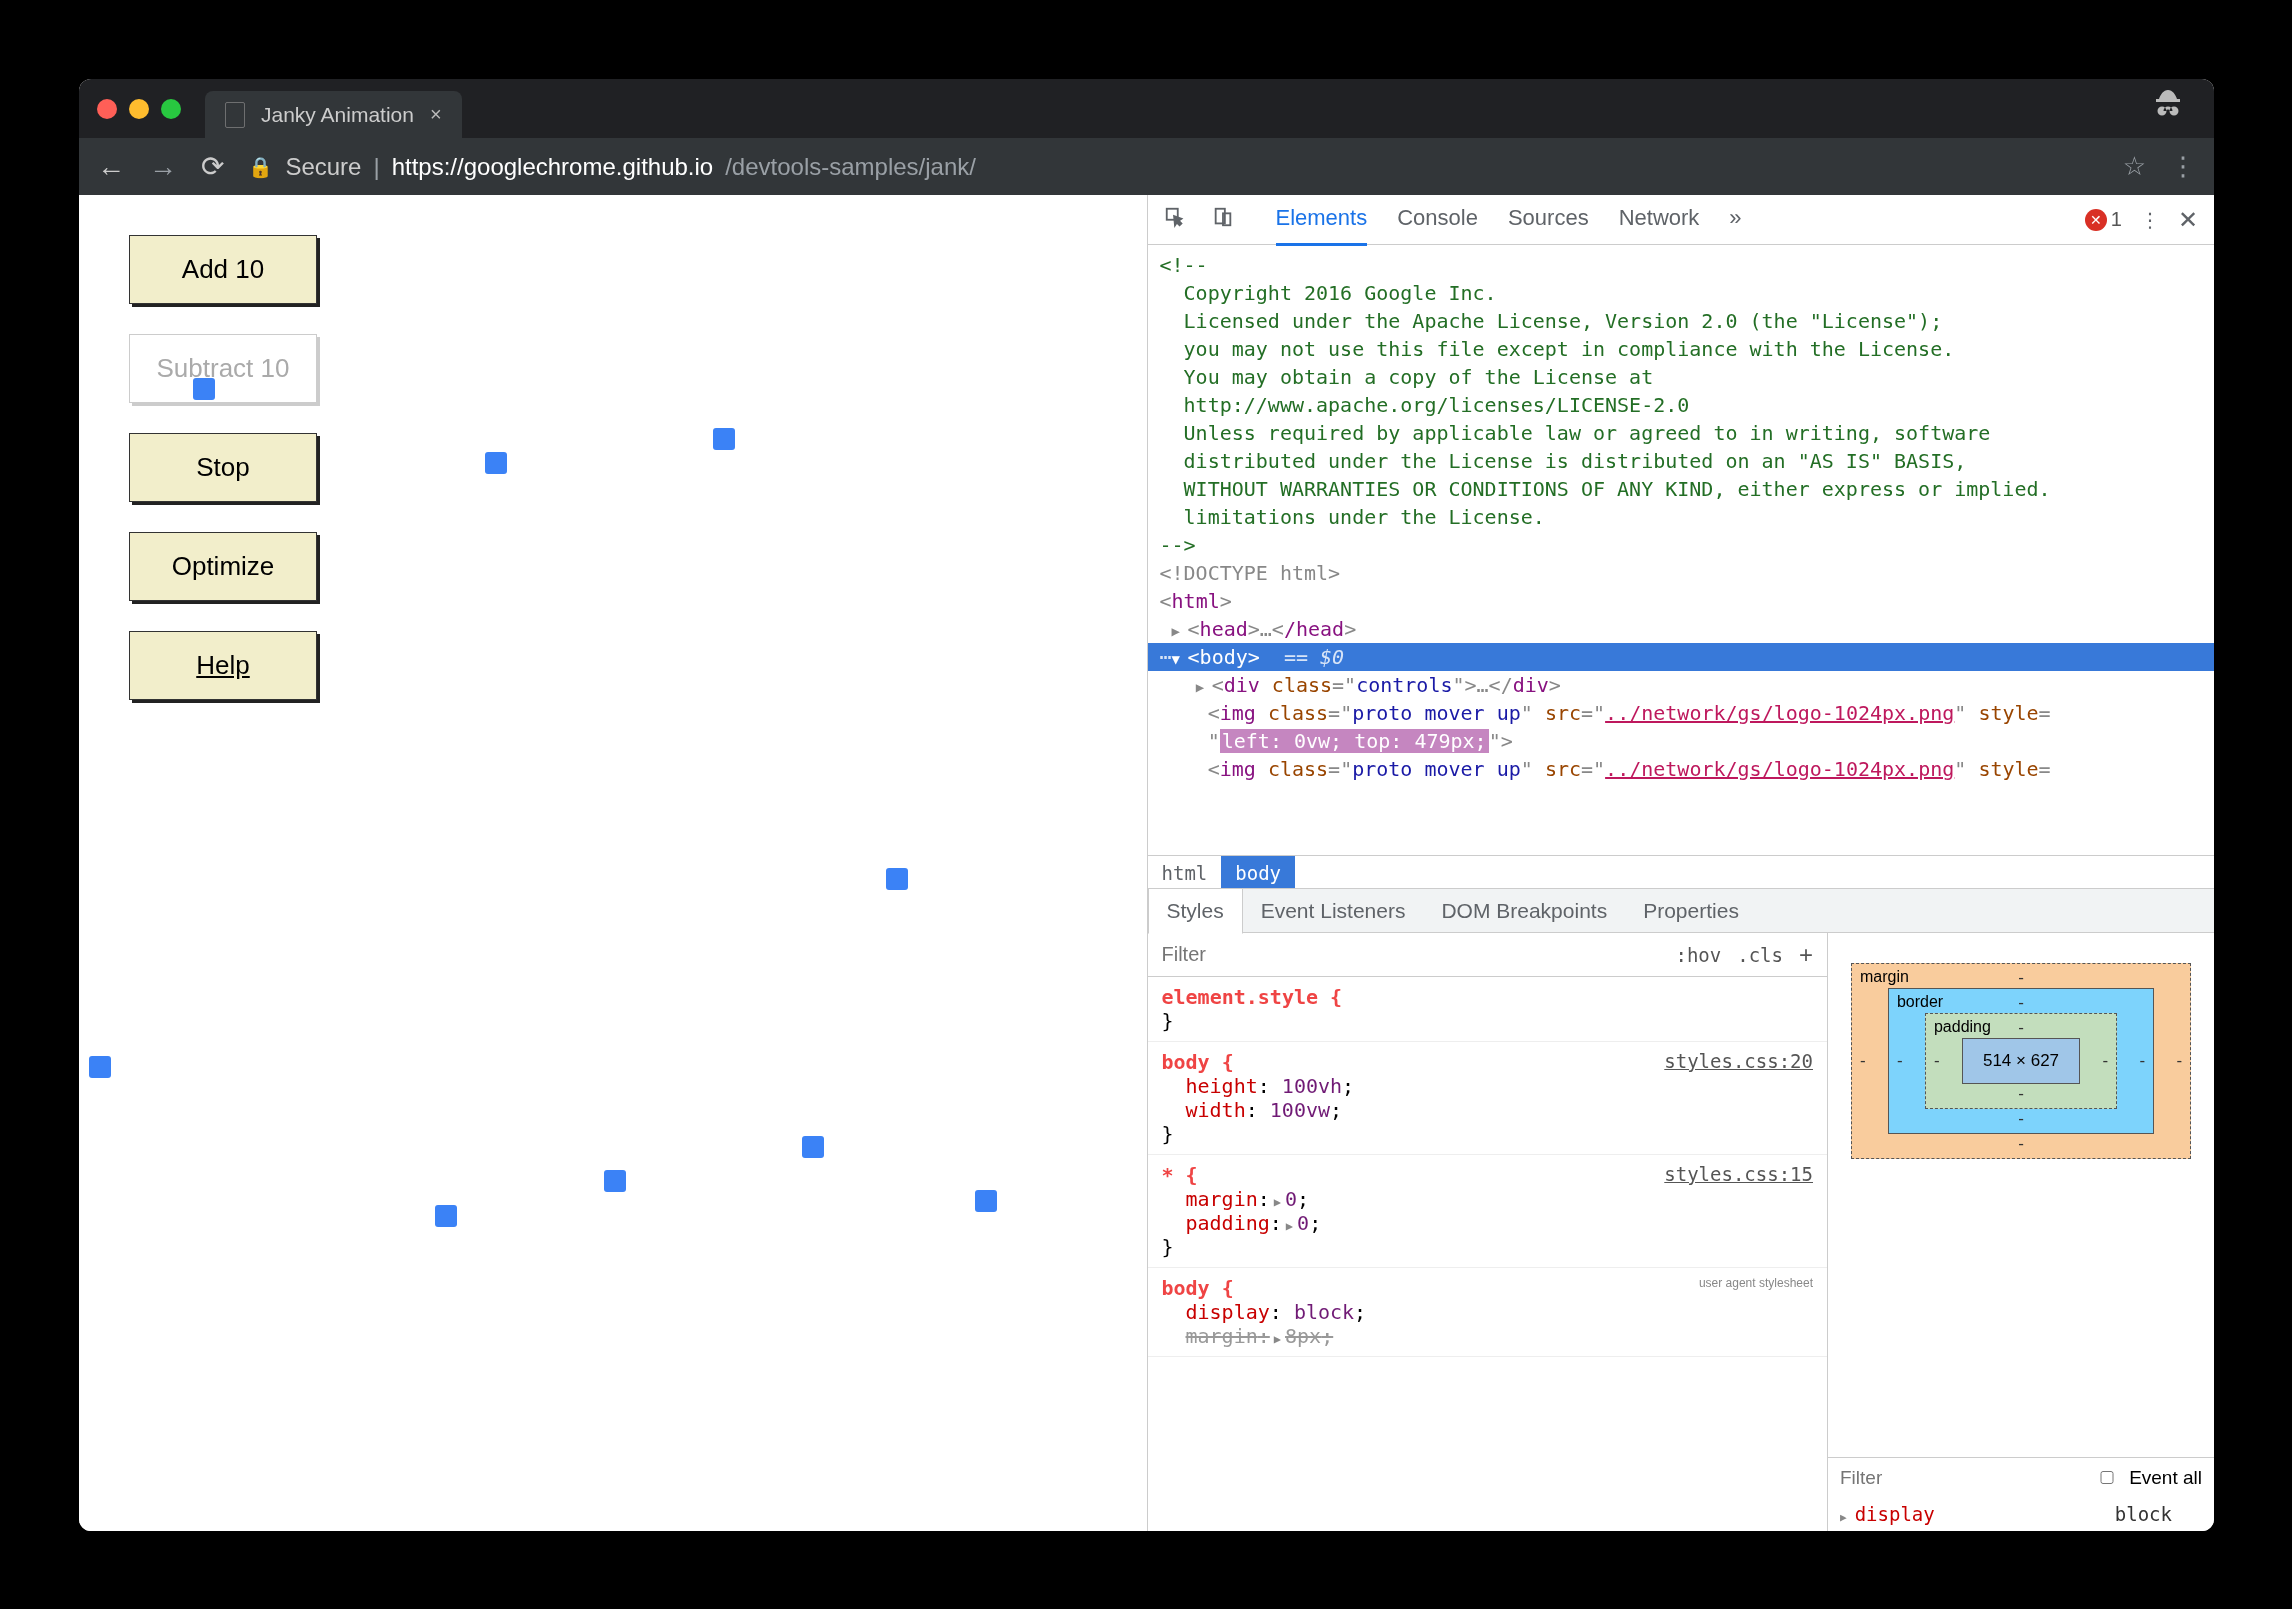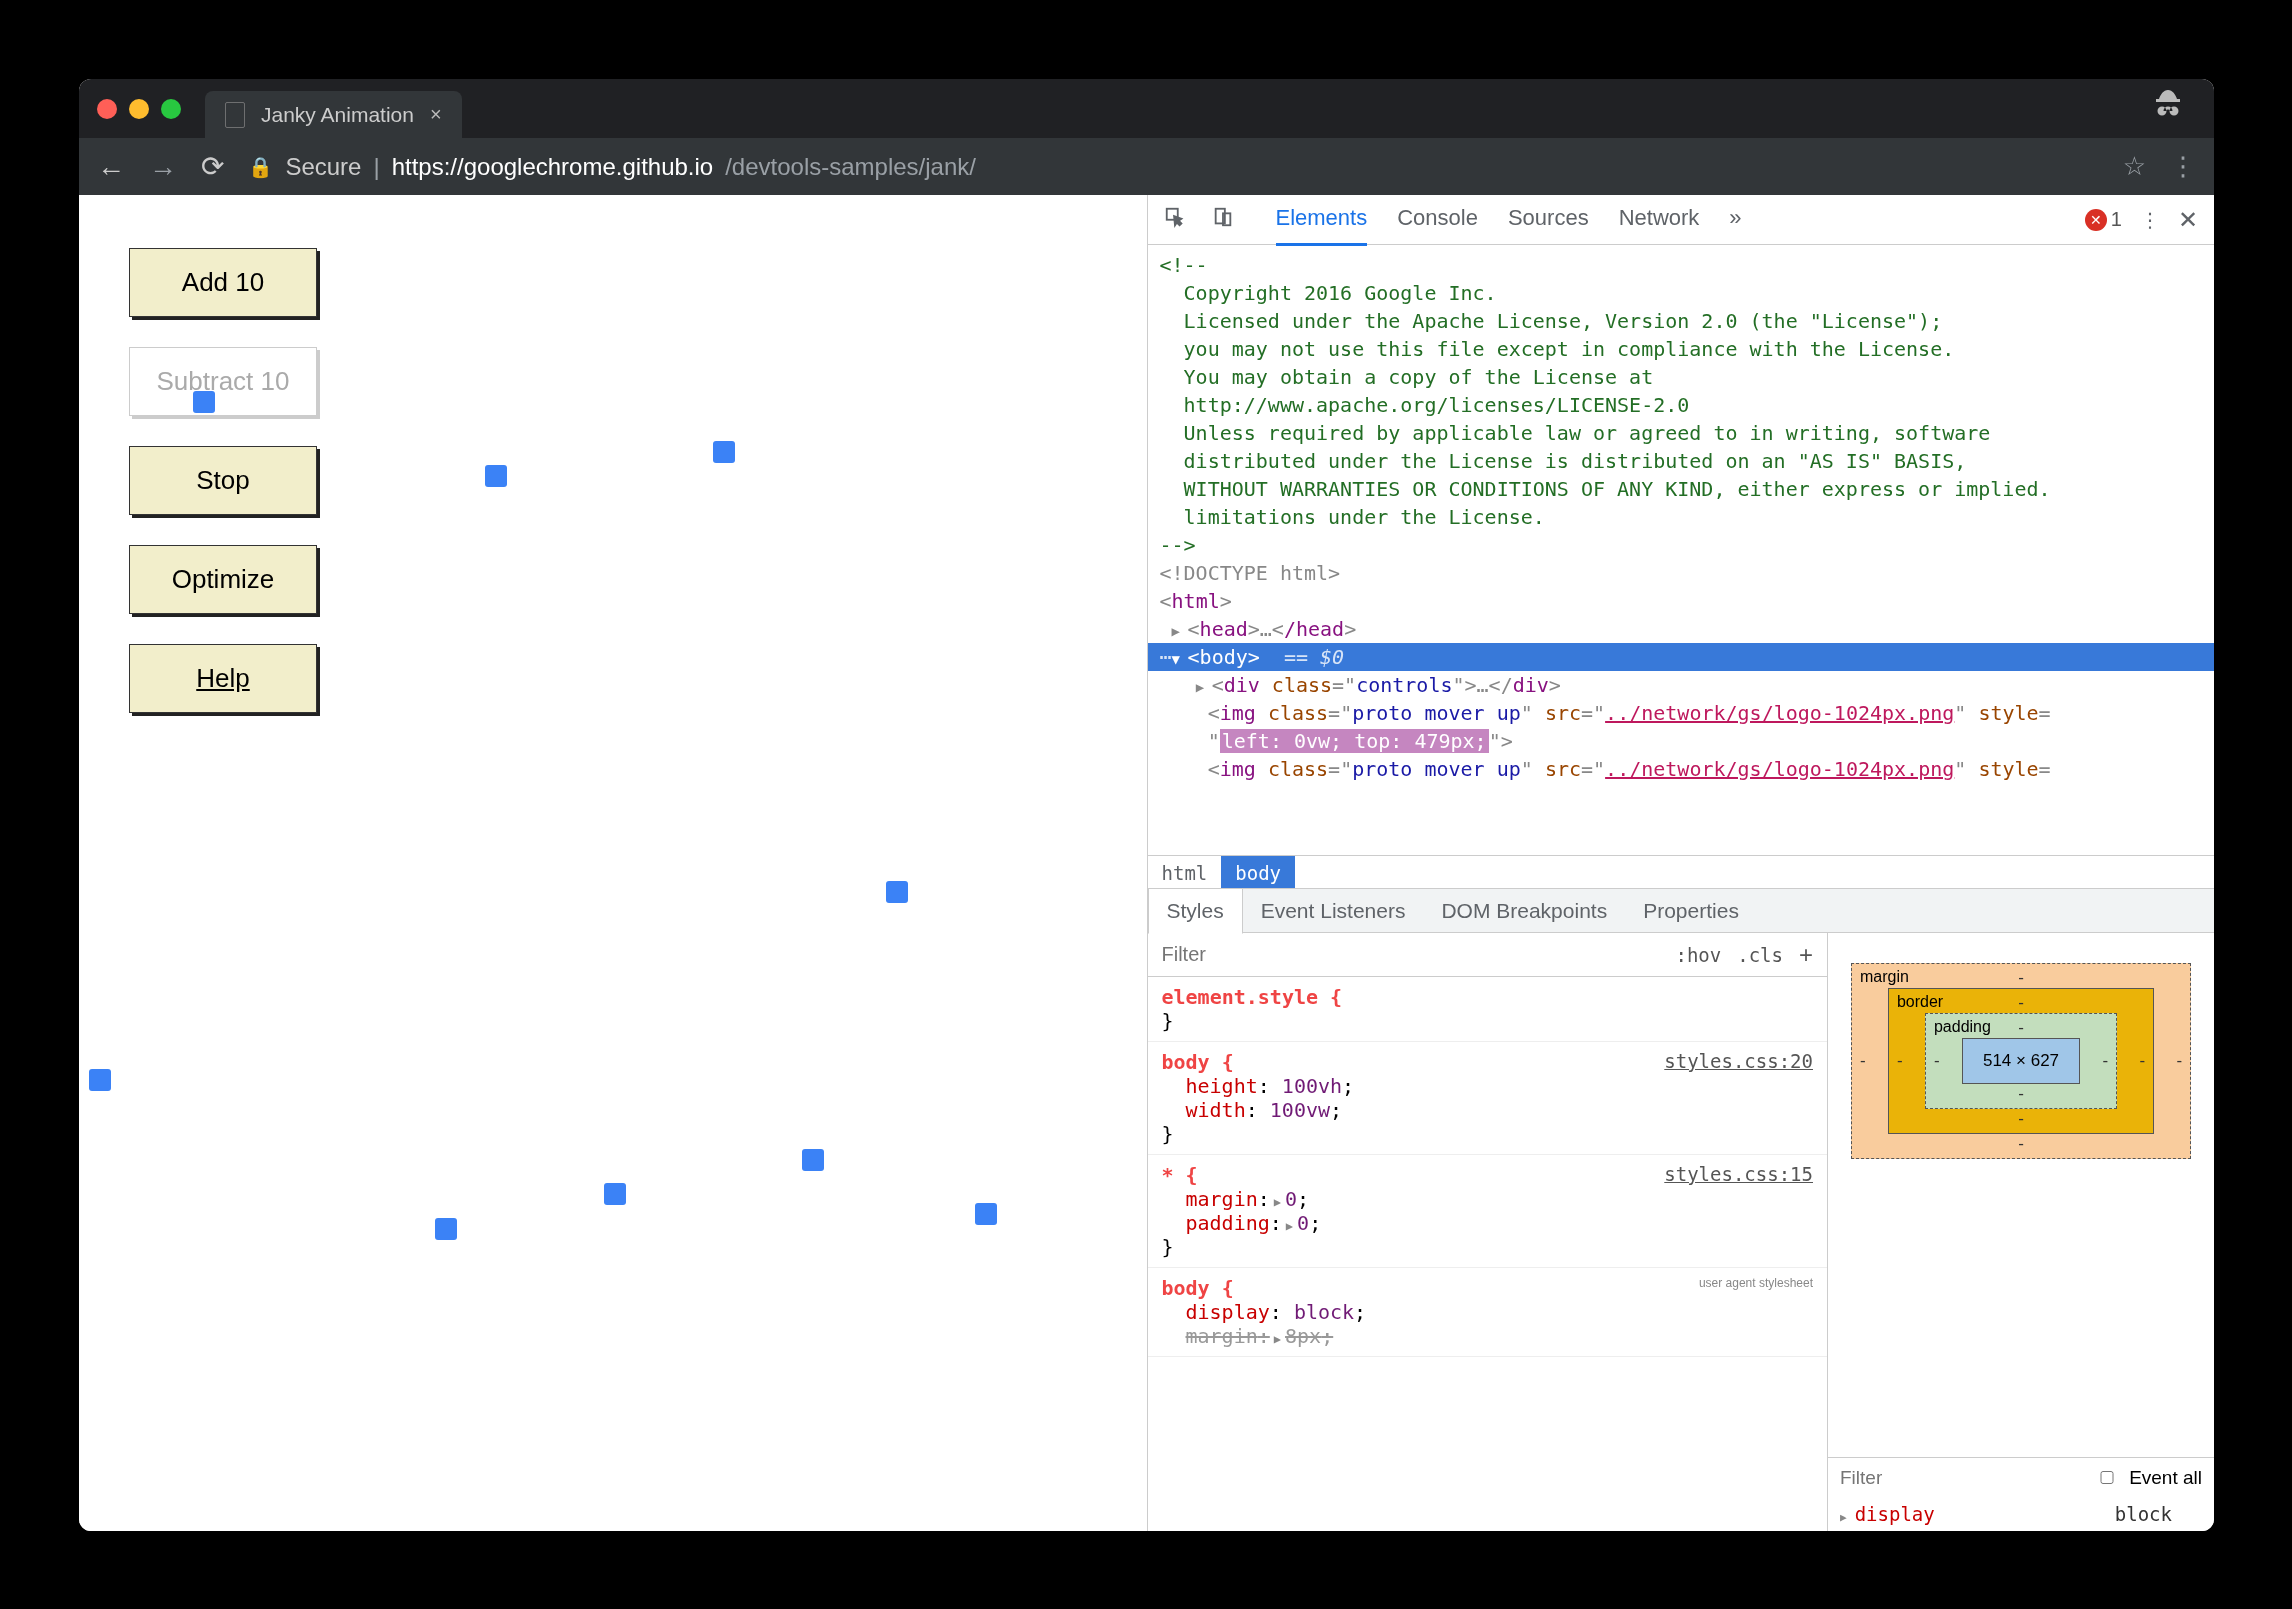--- a/index.html
+++ b/index.html
@@ -79,21 +79,20 @@
   display: flex;
   overflow: hidden;
 }
 
 
 .page {
   width: 50%;
   background: #fff;
   position: relative;
   padding: 40px 50px;
-  margin-top: 13px;
 }
 .controls { display:flex; flex-direction:column; gap:30px; }
 .btn {
   width: 188px;
   height: 69px;
   background: #f2eecb;
   border: 1px solid #333;
   box-shadow: 3px 3px 0 #222;
   font-size: 26px;
   display:flex; align-items:center; justify-content:center;
@@ -211,21 +210,21 @@
 .styles-right {
   width:386px;
   display:flex;
   flex-direction:column;
 }
 .box-model-wrap { flex:1; padding:30px 20px; display:flex; align-items:flex-start; justify-content:center;}
 .bm { font-family:-apple-system,sans-serif; font-size:17px; text-align:center; position:relative;}
 .bm .layer { position:relative; padding:24px 36px;}
 .bm .label { position:absolute; top:4px; left:8px; font-size:16px;}
 .bm-margin { background:#f9cc9d; border:1px dashed #555;}
-.bm-border { background:#eab308; border:1px solid #555;}
+.bm-border { background:#7dd3fc; border:1px solid #555;}
 .bm-padding { background:#c3debd; border:1px dashed #555;}
 .bm-content { background:#a0c6e8; border:1px solid #555; padding:12px 20px;}
 .bm .dash { color:#333;}
 
 .computed-filter {
   height:40px; border-top:1px solid #ccc; display:flex; align-items:center; padding:0 12px; gap:12px;
   font-family:-apple-system,sans-serif; font-size:19px;
 }
 .computed-filter input { border:none; outline:none; flex:1; font-size:19px; color:#888;}
 .computed-list { padding:6px 12px; font-family:Menlo,monospace; font-size:19px;}

